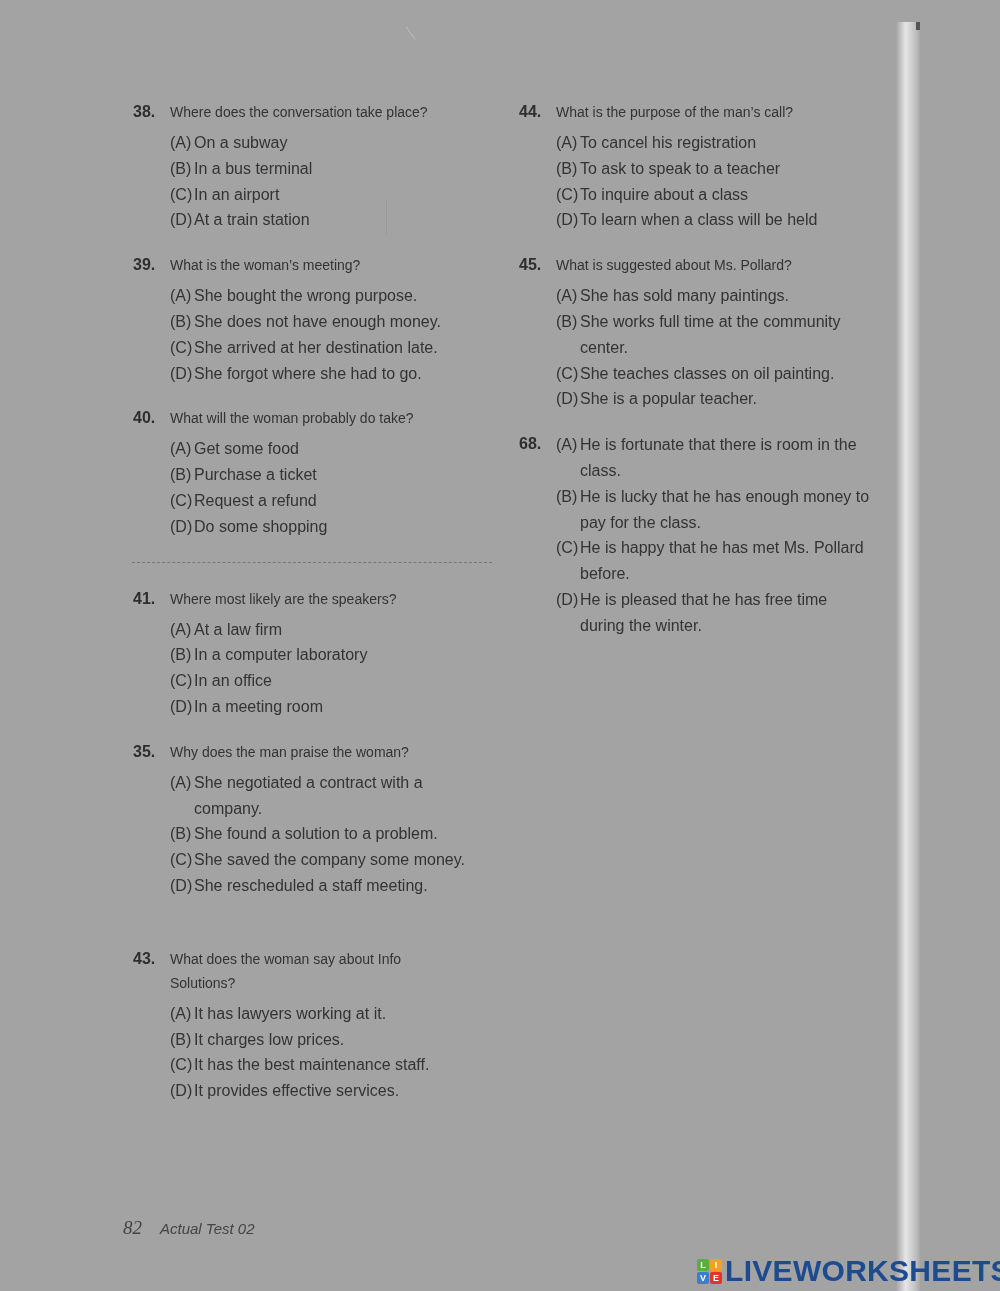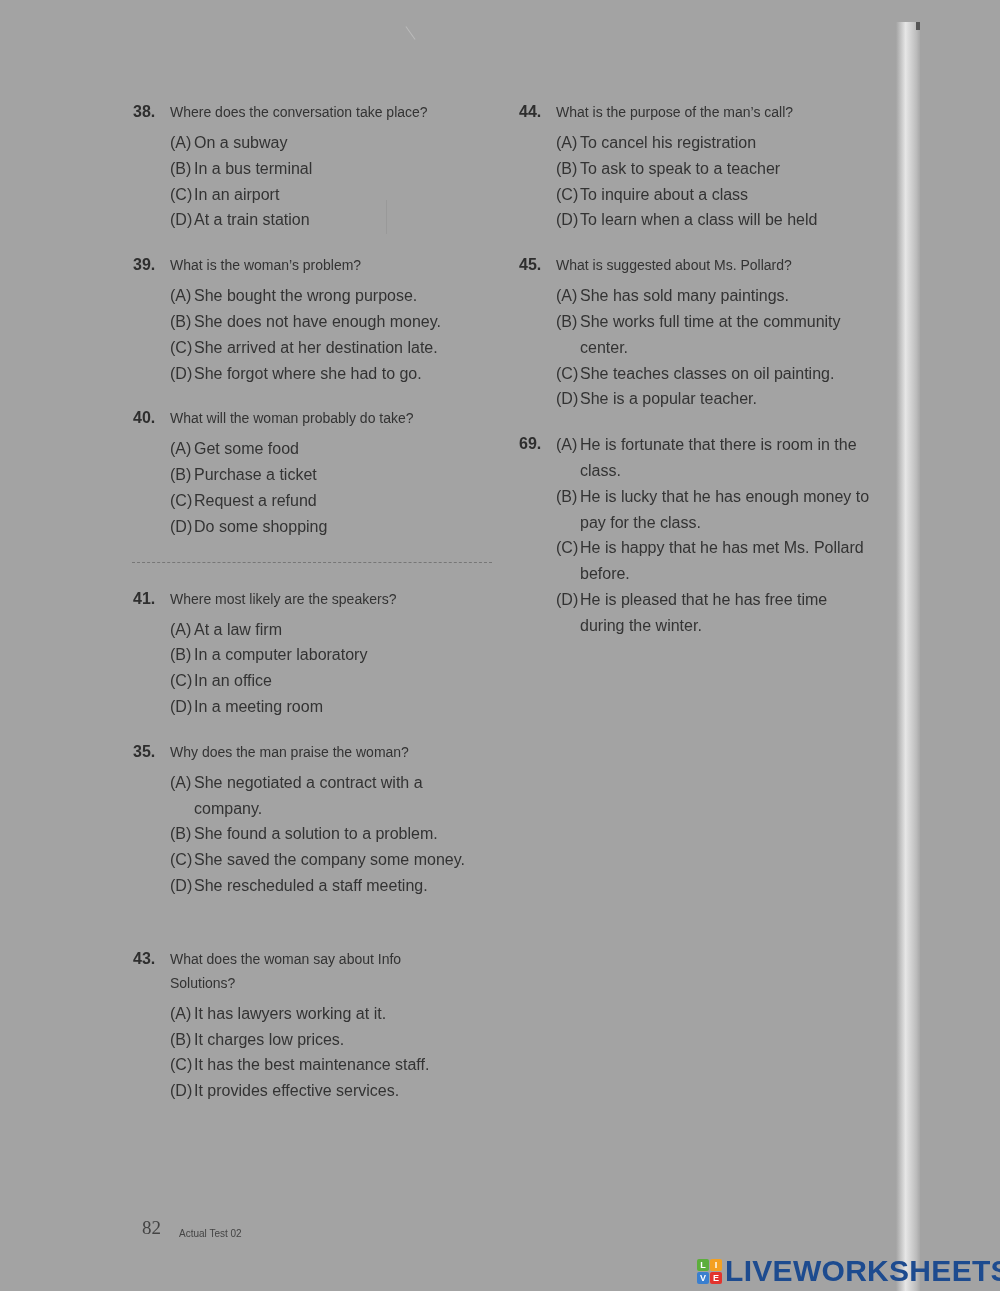--- a/index.html
+++ b/index.html
@@ -30,23 +30,23 @@
     .options { margin-top: 6px; }
     .option {
       position: relative; padding-left: 24px; font-size: 16px; line-height: 25.8px; color: #333;
     }
     .opt-letter { position: absolute; left: 0; top: 0; }
 
     .divider {
       border-top: 1.5px dashed #777; width: 360px; margin: 22px 0 24px -1px;
     }
 
-    .footer { position: absolute; left: 142px; top: 1217px; display: flex; align-items: flex-end; }
+    .footer { position: absolute; left: 123px; top: 1217px; display: flex; align-items: center; font-style: italic; }
     .page-num { font-family: "Liberation Serif", serif; font-size: 19px; color: #444; margin-right: 18px; }
-    .footer-title { font-family: "Liberation Sans", sans-serif; font-size: 10px; color: #444; }
+    .footer-title { font-family: "Liberation Sans", sans-serif; font-size: 15px; color: #444; }
 
     .brand { position: absolute; left: 697px; top: 1254px; display: flex; align-items: center; }
     .brand-logo { display: grid; grid-template-columns: 12px 12px; grid-template-rows: 12px 12px; gap: 1px; margin-right: 3px; }
     .brand-logo span {
       font-size: 9px; font-weight: bold; color: #fff; display: flex; align-items: center; justify-content: center; border-radius: 2px;
     }
     .brand-name {
       font-family: "Liberation Sans", sans-serif; font-weight: bold; font-size: 30px; color: #1d4b8f; letter-spacing: 0.3px;
     }
     .stray-mark { position: absolute; background: #999; }
@@ -68,21 +68,21 @@
       <div class="options">
         <div class="option"><span class="opt-letter">(A)</span><span>On a subway</span></div>
         <div class="option"><span class="opt-letter">(B)</span><span>In a bus terminal</span></div>
         <div class="option"><span class="opt-letter">(C)</span><span>In an airport</span></div>
         <div class="option"><span class="opt-letter">(D)</span><span>At a train station</span></div>
       </div>
     </div>
 
     <div class="question">
       <span class="q-num">39.</span>
-      <div class="q-text">What is the woman’s problem?</div>
+      <div class="q-text">What is the woman’s meeting?</div>
       <div class="options">
         <div class="option"><span class="opt-letter">(A)</span><span>She bought the wrong purpose.</span></div>
         <div class="option"><span class="opt-letter">(B)</span><span>She does not have enough money.</span></div>
         <div class="option"><span class="opt-letter">(C)</span><span>She arrived at her destination late.</span></div>
         <div class="option"><span class="opt-letter">(D)</span><span>She forgot where she had to go.</span></div>
       </div>
     </div>
 
     <div class="question">
       <span class="q-num">40.</span>
@@ -149,21 +149,21 @@
       <div class="q-text">What is suggested about Ms. Pollard?</div>
       <div class="options">
         <div class="option"><span class="opt-letter">(A)</span><span>She has sold many paintings.</span></div>
         <div class="option" style="width:310px;"><span class="opt-letter">(B)</span><span>She works full time at the community center.</span></div>
         <div class="option"><span class="opt-letter">(C)</span><span>She teaches classes on oil painting.</span></div>
         <div class="option"><span class="opt-letter">(D)</span><span>She is a popular teacher.</span></div>
       </div>
     </div>
 
     <div class="question">
-      <span class="q-num">69.</span>
+      <span class="q-num">68.</span>
       <div class="options">
         <div class="option" style="width:320px;"><span class="opt-letter">(A)</span><span>He is fortunate that there is room in the class.</span></div>
         <div class="option" style="width:330px;"><span class="opt-letter">(B)</span><span>He is lucky that he has enough money to pay for the class.</span></div>
         <div class="option" style="width:325px;"><span class="opt-letter">(C)</span><span>He is happy that he has met Ms. Pollard before.</span></div>
         <div class="option" style="width:290px;"><span class="opt-letter">(D)</span><span>He is pleased that he has free time during the winter.</span></div>
       </div>
     </div>
   </div>
 
   <div class="footer">

